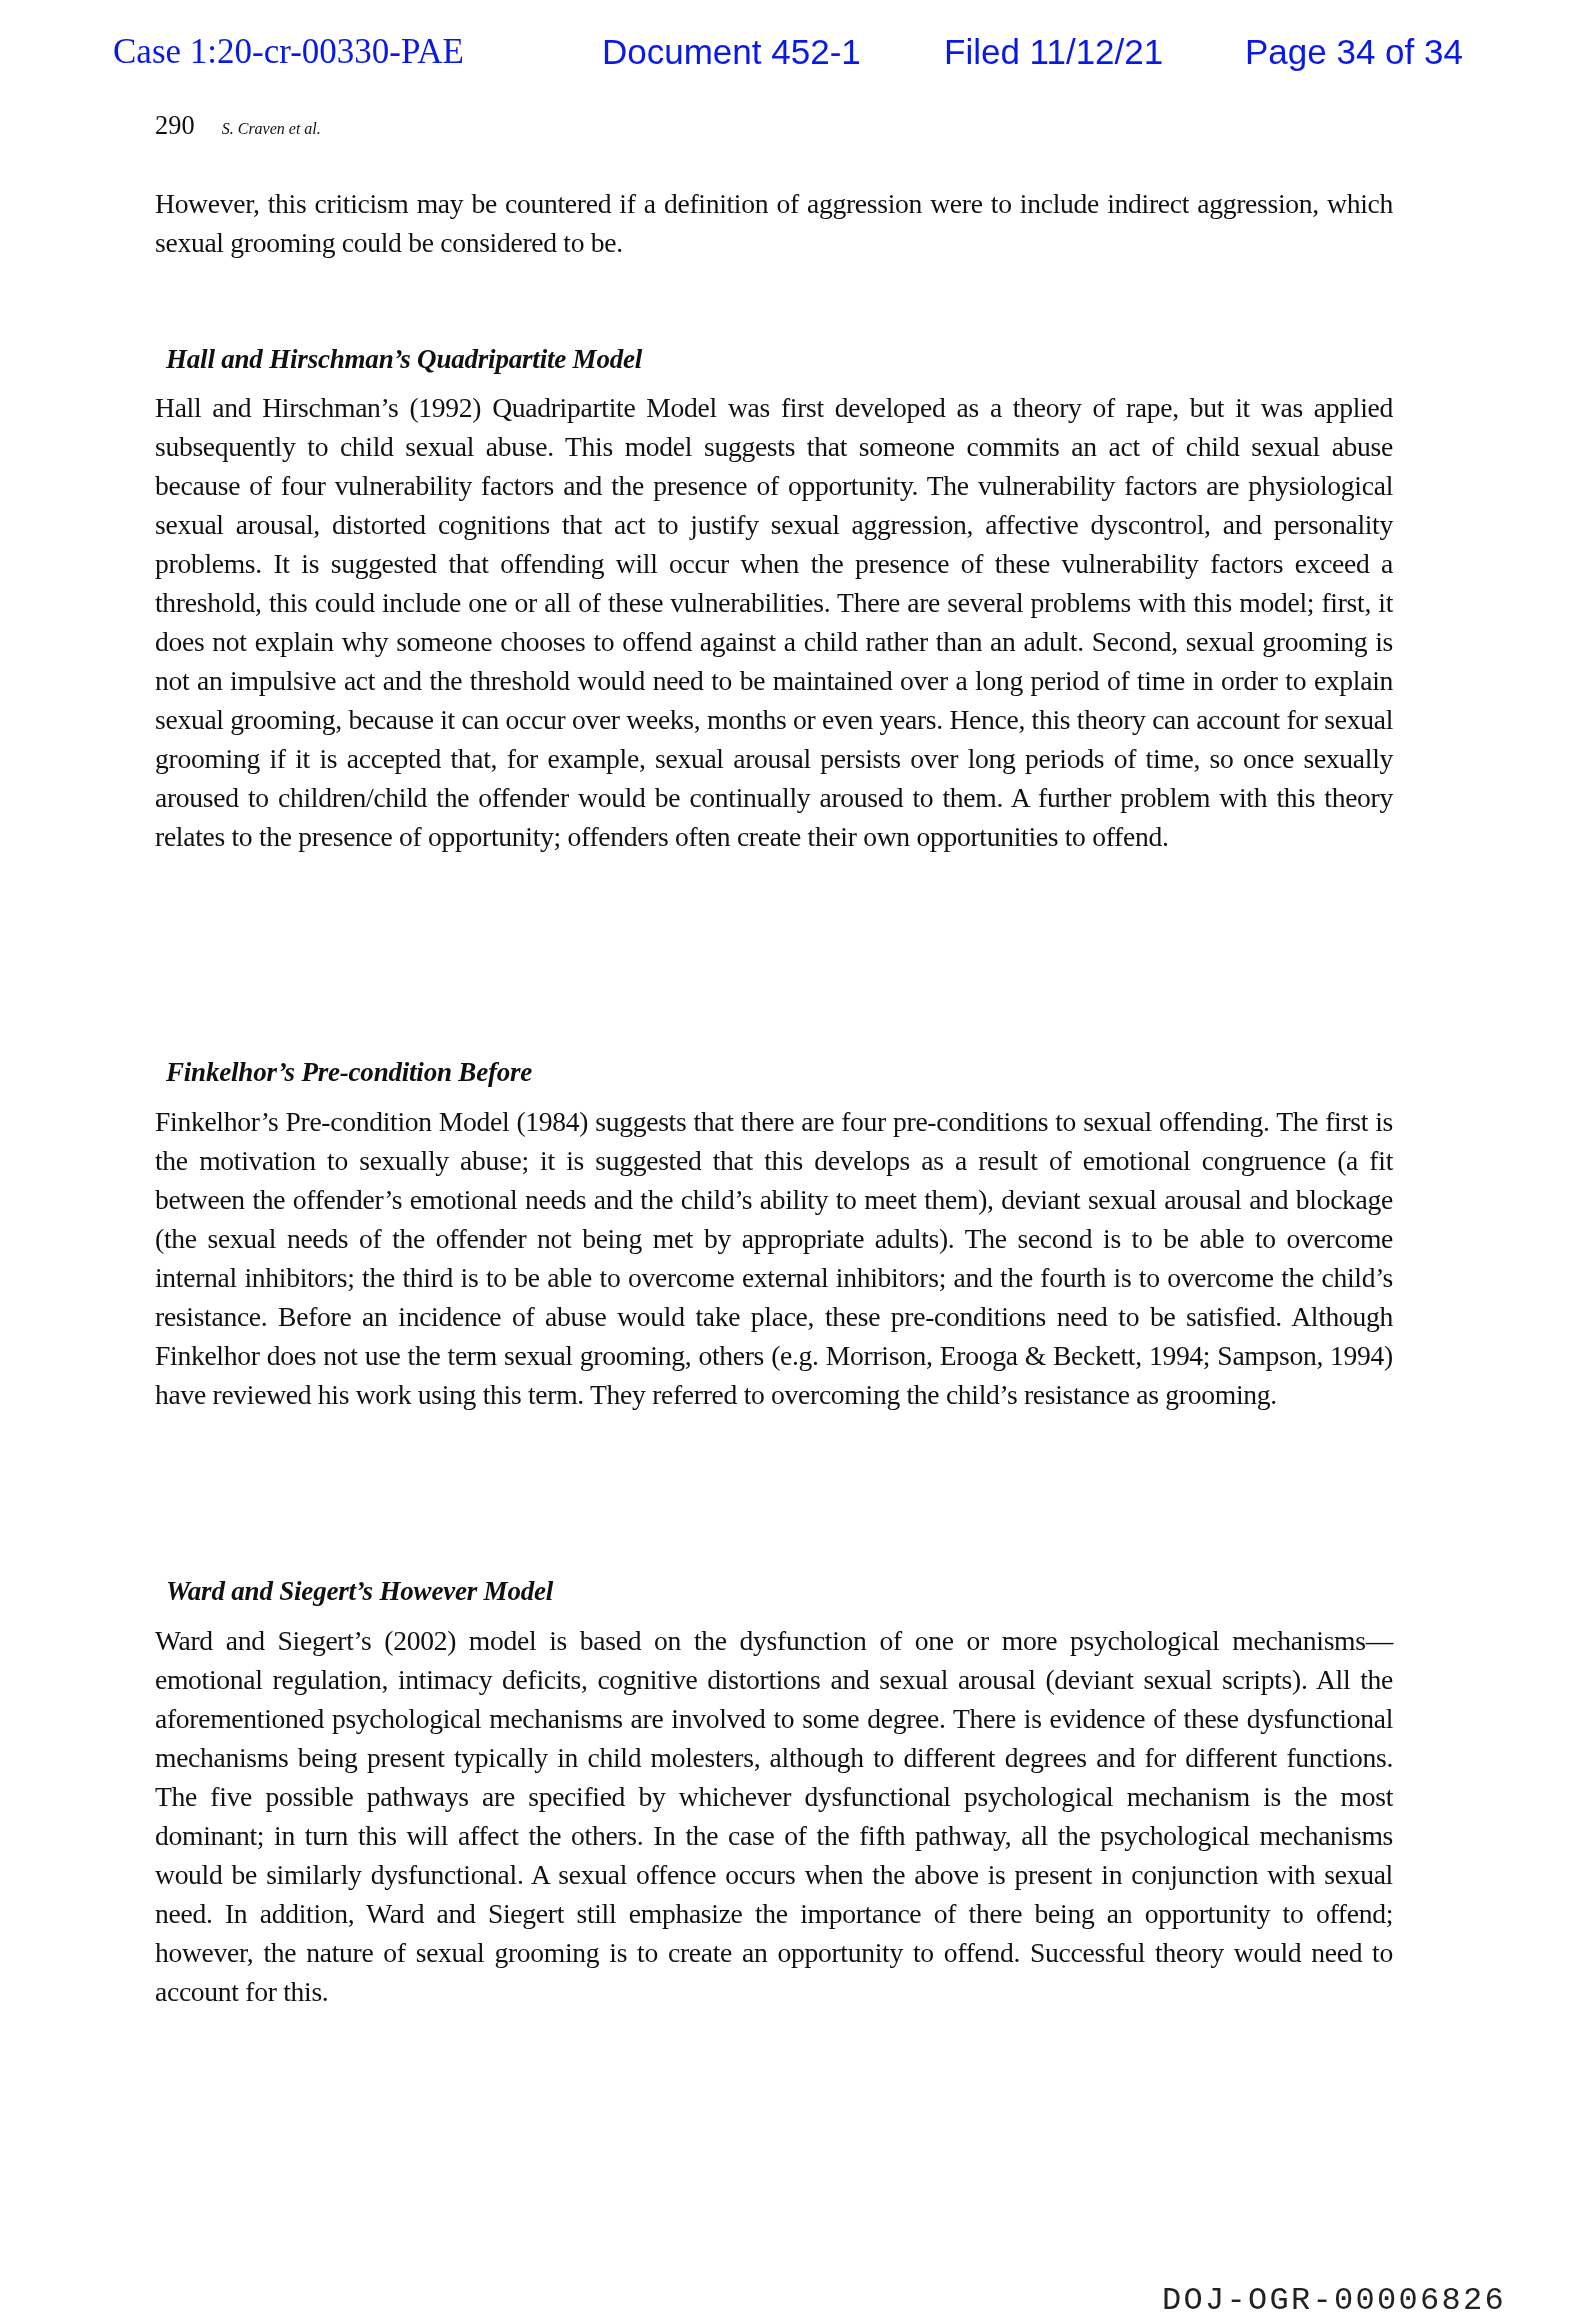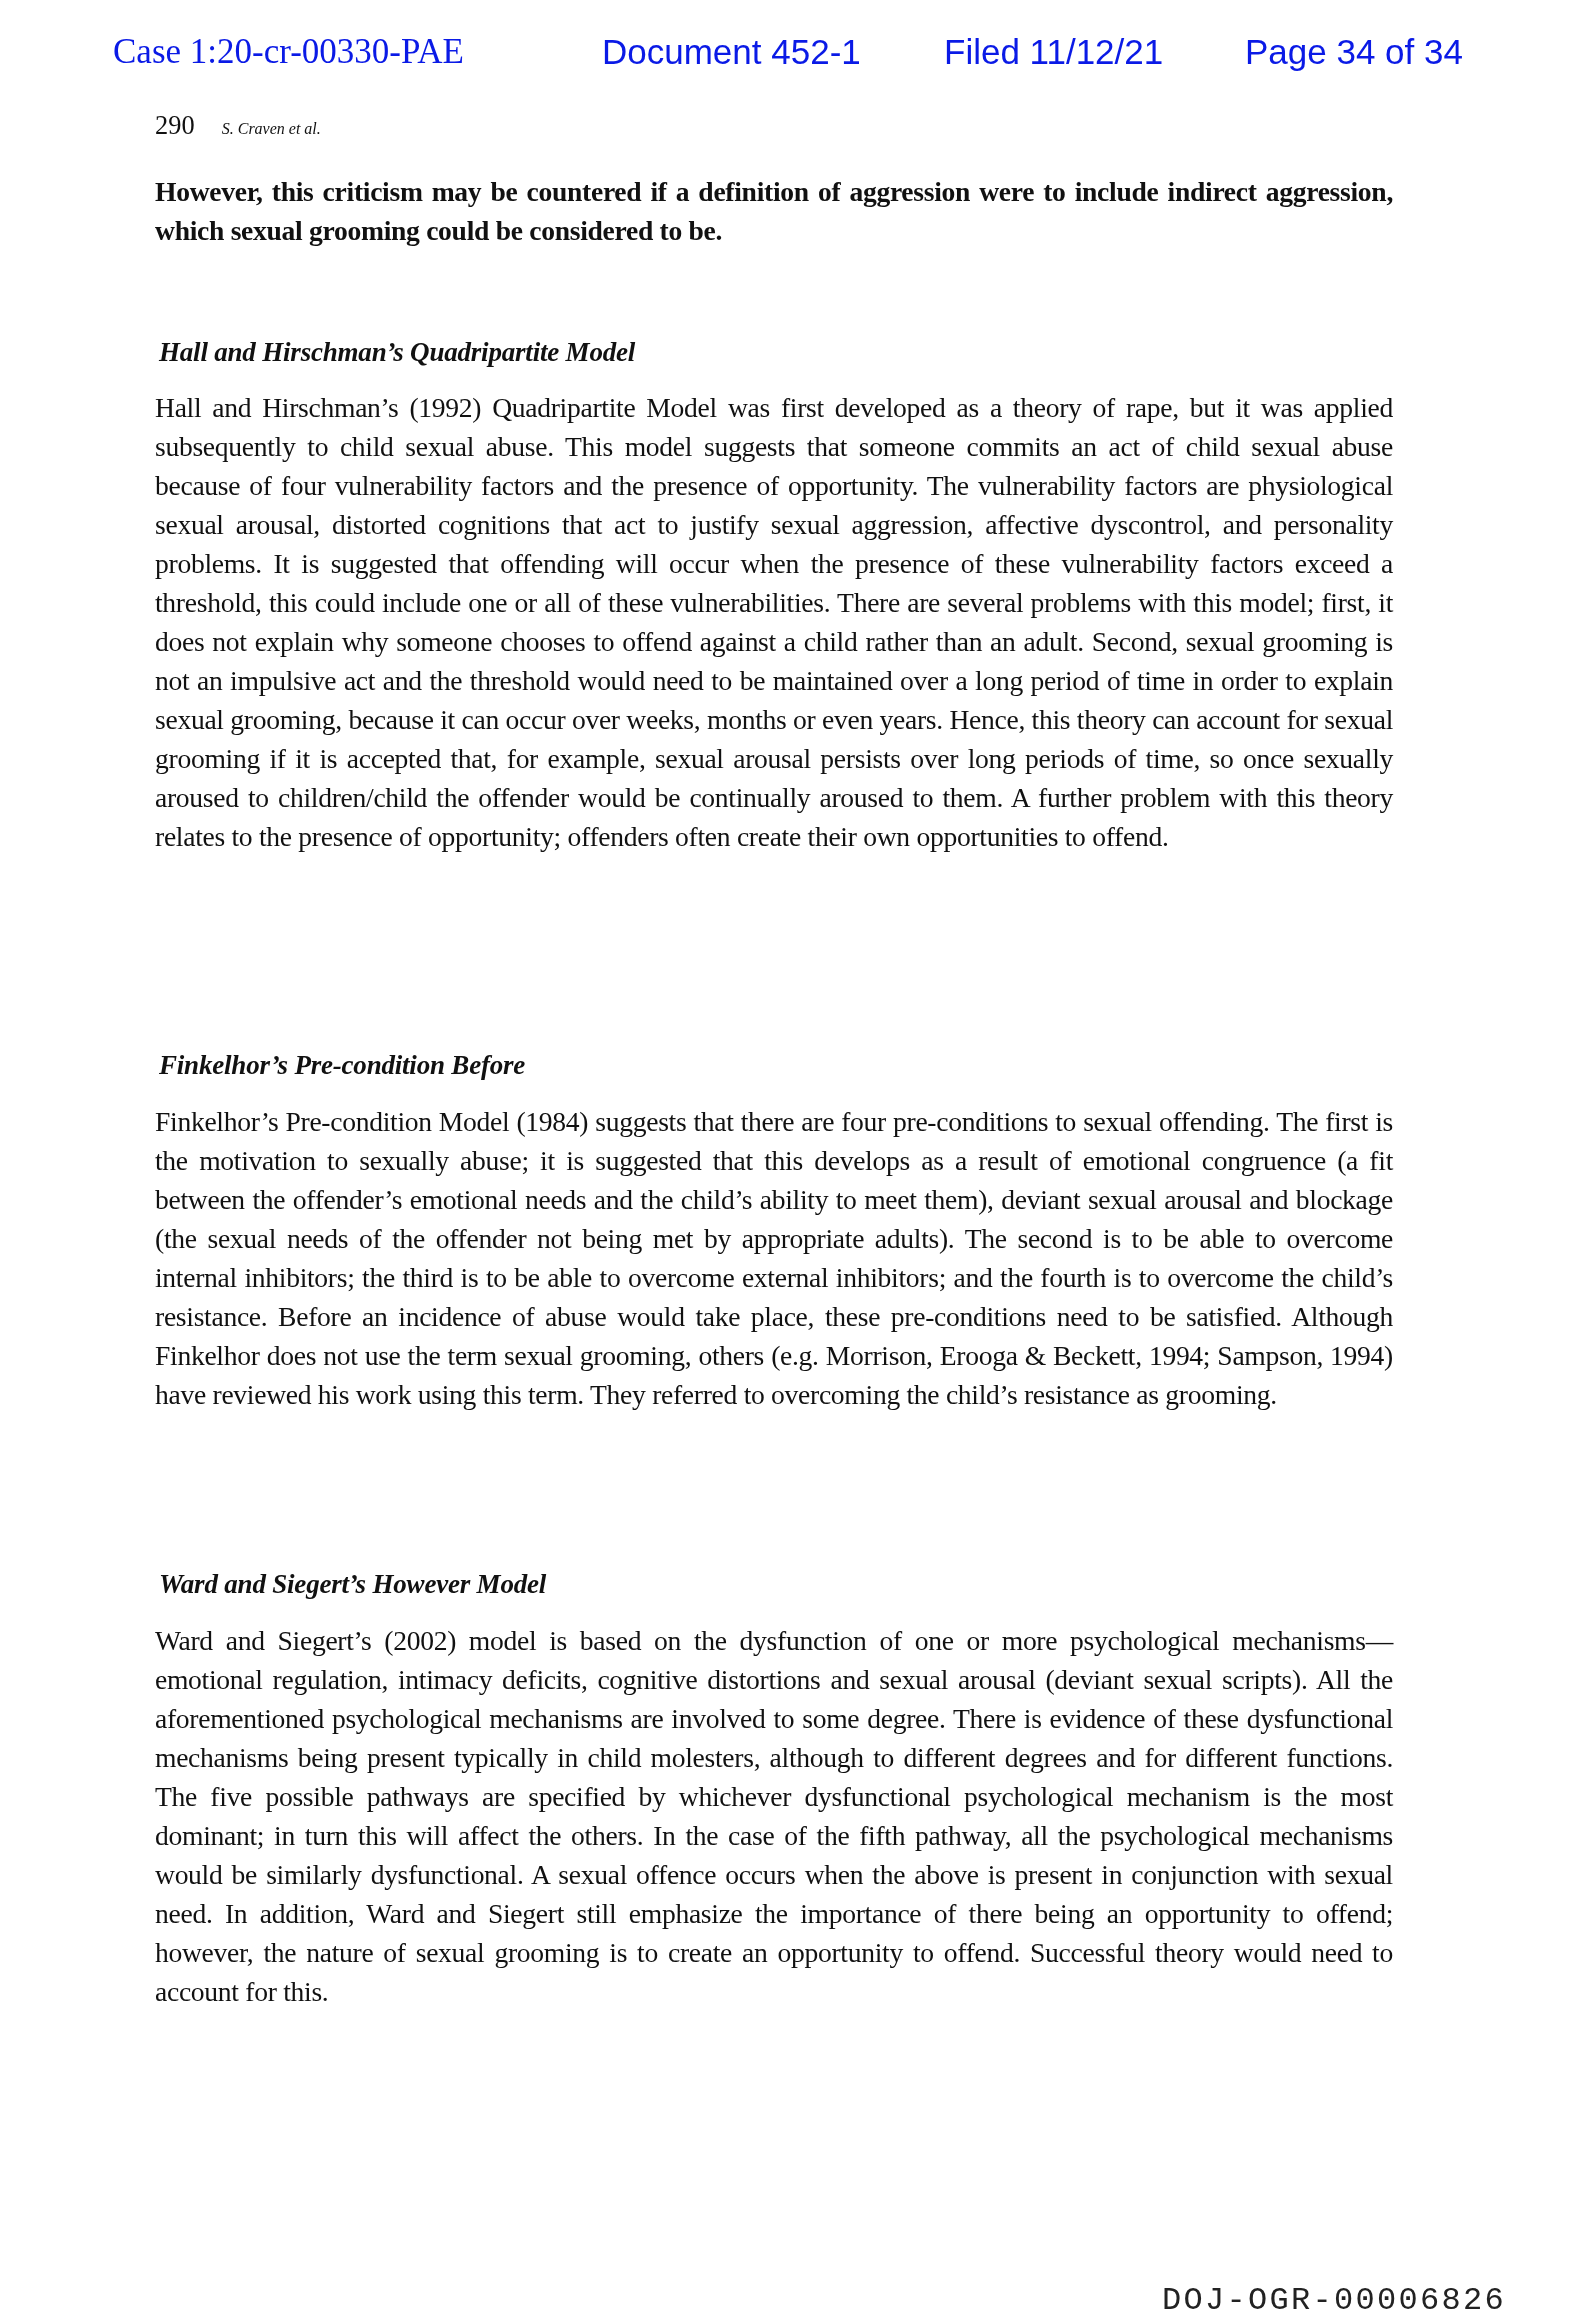--- a/index.html
+++ b/index.html
@@ -21,21 +21,21 @@
   .running-head .auth { font-size: 16px; font-style: italic; }
   .body-text {
     position: absolute; left: 155px; width: 1238px;
     font-family: "Liberation Serif", serif; font-size: 27.6px; color: #111;
     line-height: 39px; text-align: justify; margin: 0;
     letter-spacing: -0.3px; word-spacing: 0px;
   }
   .heading {
     position: absolute; left: 155px;
     font-family: "Liberation Serif", serif; font-style: italic; font-size: 27px;
-    color: #111; line-height: 1; margin: 4px; letter-spacing: -0.2px;
+    color: #111; line-height: 1; margin: 11px; letter-spacing: -0.2px;
   }
   .bates {
     position: absolute; left: 1162px; top: 2285px;
     font-family: "Liberation Mono", monospace; font-size: 32px; color: #222;
     letter-spacing: 2.3px; line-height: 1;
   }
 </style>
 </head>
 <body>
 
@@ -44,21 +44,21 @@
   <span class="s-doc">Document 452-1</span>
   <span class="s-filed">Filed 11/12/21</span>
   <span class="s-page">Page 34 of 34</span>
 </div>
 
 <div class="running-head">
   <span class="pg">290</span>
   <span class="auth">S. Craven et al.</span>
 </div>
 
-<p class="body-text" style="top:172px;font-weight:bold;">However, this criticism may be countered if a definition of aggression were to include indirect aggression, which sexual grooming could be considered to be.</p>
+<p class="body-text" style="top:184px;">However, this criticism may be countered if a definition of aggression were to include indirect aggression, which sexual grooming could be considered to be.</p>
 
 <h3 class="heading" style="top:335px;">Hall and Hirschman’s Quadripartite Model</h3>
 <p class="body-text" style="top:388px;">Hall and Hirschman’s (1992) Quadripartite Model was first developed as a theory of rape, but it was applied subsequently to child sexual abuse. This model suggests that someone commits an act of child sexual abuse because of four vulnerability factors and the presence of opportunity. The vulnerability factors are physiological sexual arousal, distorted cognitions that act to justify sexual aggression, affective dyscontrol, and personality problems. It is suggested that offending will occur when the presence of these vulnerability factors exceed a threshold, this could include one or all of these vulnerabilities. There are several problems with this model; first, it does not explain why someone chooses to offend against a child rather than an adult. Second, sexual grooming is not an impulsive act and the threshold would need to be maintained over a long period of time in order to explain sexual grooming, because it can occur over weeks, months or even years. Hence, this theory can account for sexual grooming if it is accepted that, for example, sexual arousal persists over long periods of time, so once sexually aroused to children/child the offender would be continually aroused to them. A further problem with this theory relates to the presence of opportunity; offenders often create their own opportunities to offend.</p>
 
 <h3 class="heading" style="top:1048px;">Finkelhor’s Pre-condition Before</h3>
 <p class="body-text" style="top:1102px;">Finkelhor’s Pre-condition Model (1984) suggests that there are four pre-conditions to sexual offending. The first is the motivation to sexually abuse; it is suggested that this develops as a result of emotional congruence (a fit between the offender’s emotional needs and the child’s ability to meet them), deviant sexual arousal and blockage (the sexual needs of the offender not being met by appropriate adults). The second is to be able to overcome internal inhibitors; the third is to be able to overcome external inhibitors; and the fourth is to overcome the child’s resistance. Before an incidence of abuse would take place, these pre-conditions need to be satisfied. Although Finkelhor does not use the term sexual grooming, others (e.g. Morrison, Erooga &amp; Beckett, 1994; Sampson, 1994) have reviewed his work using this term. They referred to overcoming the child’s resistance as grooming.</p>
 
 <h3 class="heading" style="top:1567px;">Ward and Siegert’s However Model</h3>
 <p class="body-text" style="top:1621px;">Ward and Siegert’s (2002) model is based on the dysfunction of one or more psychological mechanisms—emotional regulation, intimacy deficits, cognitive distortions and sexual arousal (deviant sexual scripts). All the aforementioned psychological mechanisms are involved to some degree. There is evidence of these dysfunctional mechanisms being present typically in child molesters, although to different degrees and for different functions. The five possible pathways are specified by whichever dysfunctional psychological mechanism is the most dominant; in turn this will affect the others. In the case of the fifth pathway, all the psychological mechanisms would be similarly dysfunctional. A sexual offence occurs when the above is present in conjunction with sexual need. In addition, Ward and Siegert still emphasize the importance of there being an opportunity to offend; however, the nature of sexual grooming is to create an opportunity to offend. Successful theory would need to account for this.</p>
 

